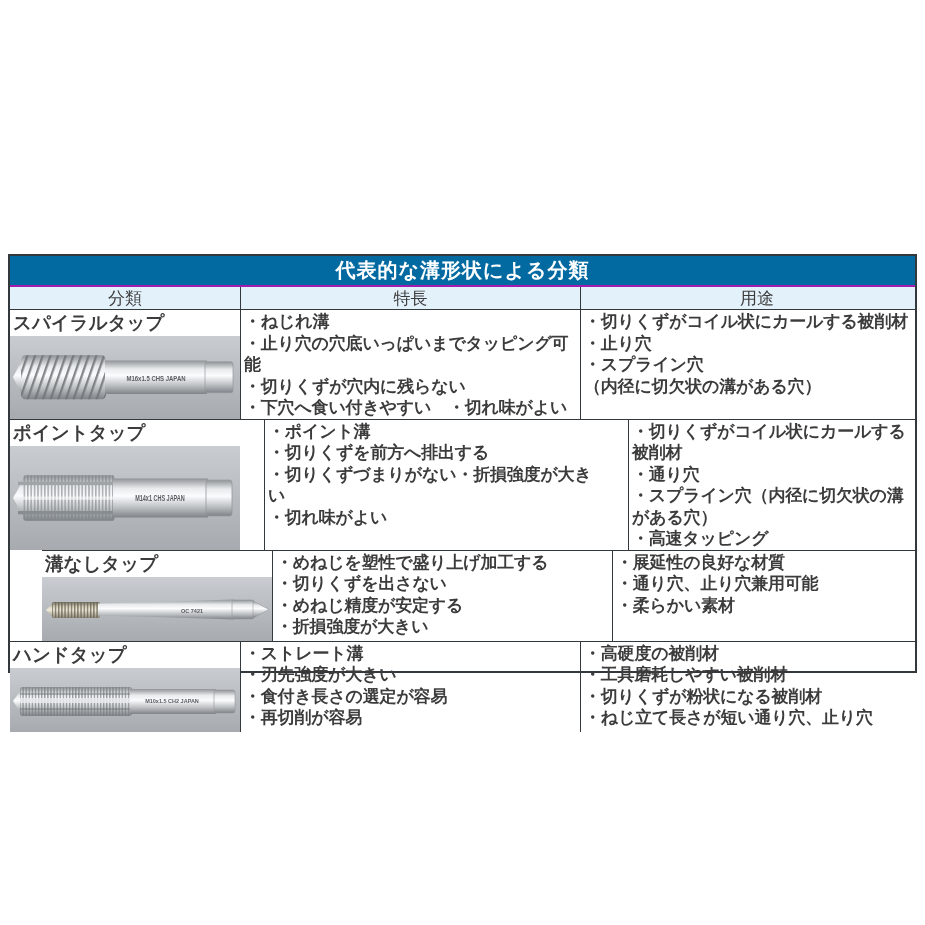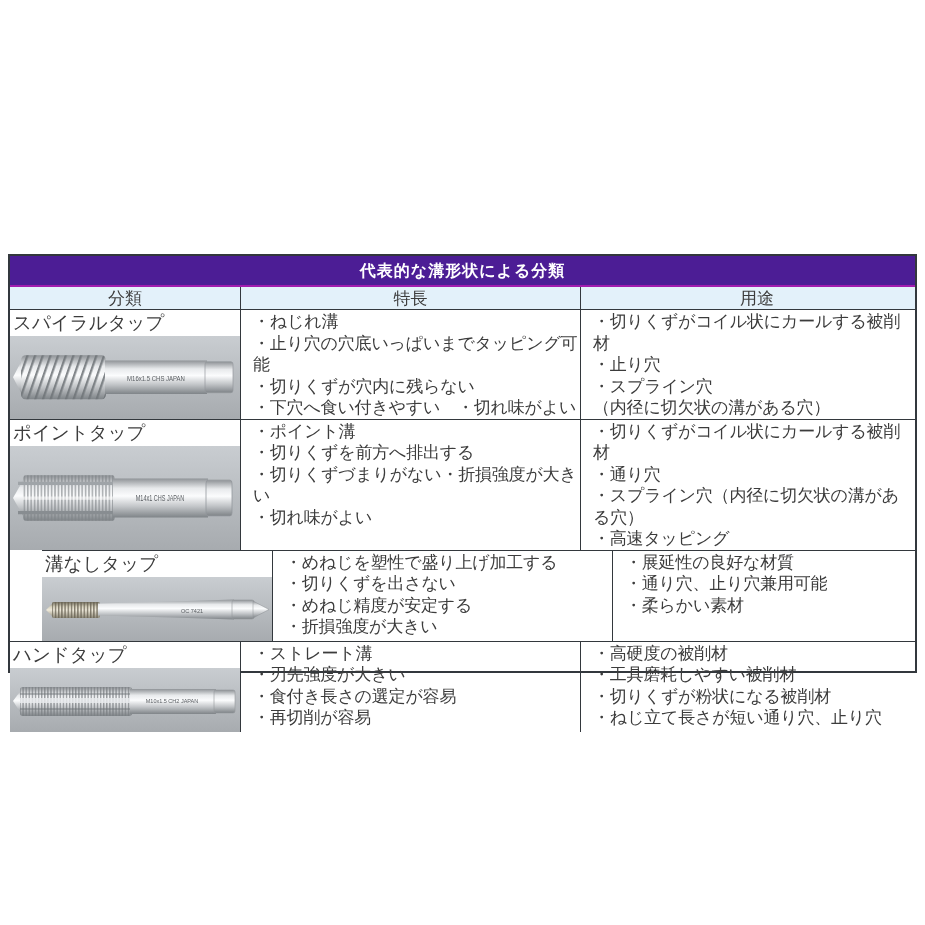--- a/index.html
+++ b/index.html
@@ -7,50 +7,50 @@
     width:925px;height:925px;background:#ffffff;position:relative;
     font-family:"Liberation Sans","DejaVu Sans",sans-serif;
     -webkit-font-smoothing:antialiased;
   }
   .table-wrap{
     position:absolute;left:8px;top:254px;width:909px;height:419px;
     border:2px solid #33383d;box-sizing:border-box;background:#fff;
     display:flex;flex-direction:column;
   }
   .title-bar{
-    height:29px;flex:0 0 29px;background:#4c1d95;color:#ffffff;
-    font-weight:bold;font-size:16px;line-height:29px;text-align:center;
+    height:29px;flex:0 0 29px;background:#0369a1;color:#ffffff;
+    font-weight:bold;font-size:20px;line-height:29px;text-align:center;
     letter-spacing:1px;
   }
   .header-row{
     height:24px;flex:0 0 24px;background:#e3f1fa;border-top:2px solid #a21caf;
     display:flex;box-sizing:border-box;
   }
   .hcell{
     font-size:17px;color:#3c3c3c;text-align:center;line-height:23px;
     box-sizing:border-box;
   }
-  .row{display:flex;border-top:1px solid #33383d;box-sizing:border-box;}
+  .row{display:flex;border-top:1px solid #33383d;box-sizing:border-box;font-weight:bold;}
   .r1{flex:0 0 91px;}
-  .r2{flex:0 0 90px;}
+  .r2{flex:0 0 90px;gap:24px;}
   .r3{flex:0 0 88px;margin-left:32px;}
   .r4{flex:1;}
   .c1{width:230px;flex:0 0 230px;}
   .c2{width:340px;flex:0 0 340px;border-left:1px solid #33383d;}
   .c3{flex:1;border-left:1px solid #33383d;padding-left:18px;}
   .class-cell{display:flex;flex-direction:column;box-sizing:border-box;overflow:hidden;}
   .tap-name{
     flex:0 0 26px;font-size:18.5px;line-height:25px;color:#3c3c3c;
     padding-left:3px;white-space:nowrap;
   }
   .photo{flex:1;overflow:hidden;background:linear-gradient(180deg,#c9cdd1,#a9adb1);}
   .photo svg{display:block;width:100%;height:100%;}
   .text-cell{
     font-size:17px;line-height:21.5px;color:#3c3c3c;
-    padding:1px 2px 0 12px;box-sizing:border-box;white-space:pre-line;
+    padding:1px 2px 0 3px;box-sizing:border-box;white-space:pre-line;
     overflow:hidden;letter-spacing:-0.2px;
   }
 </style>
 </head>
 <body>
 
 <div class="table-wrap">
 
   <div class="title-bar">代表的な溝形状による分類</div>
 

